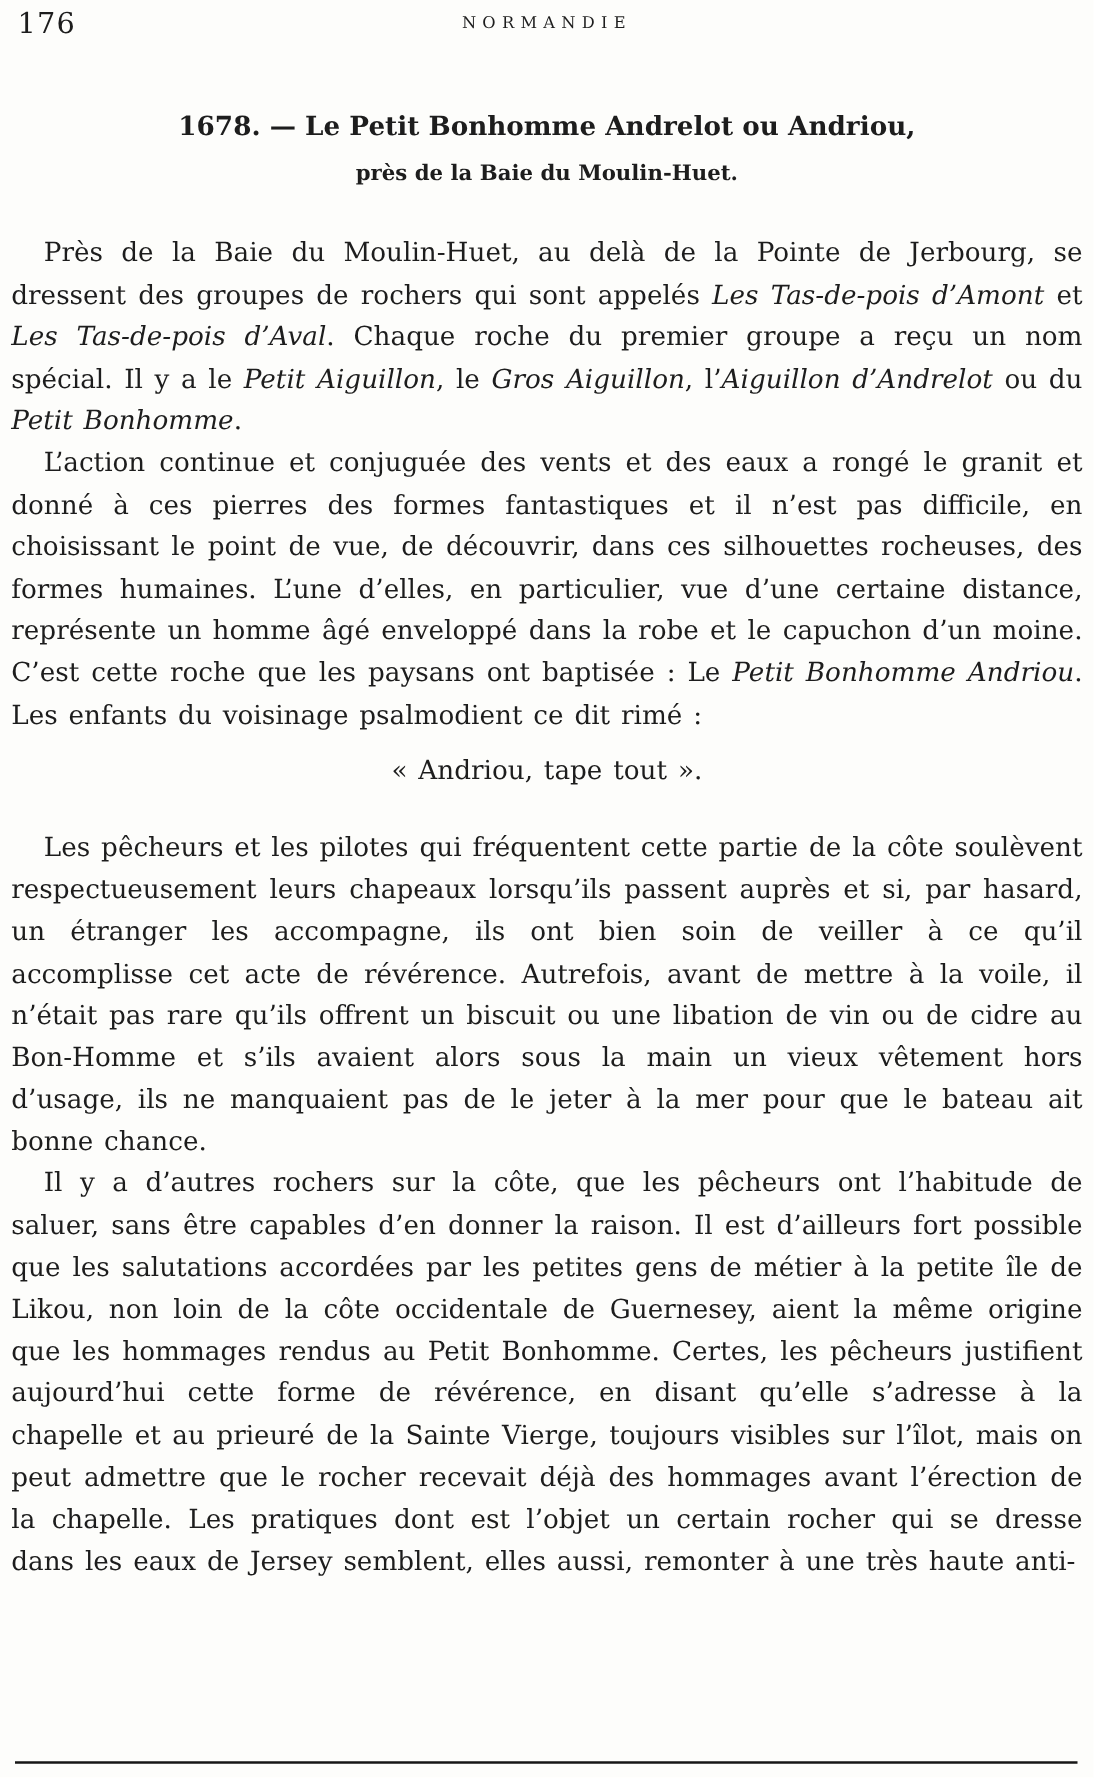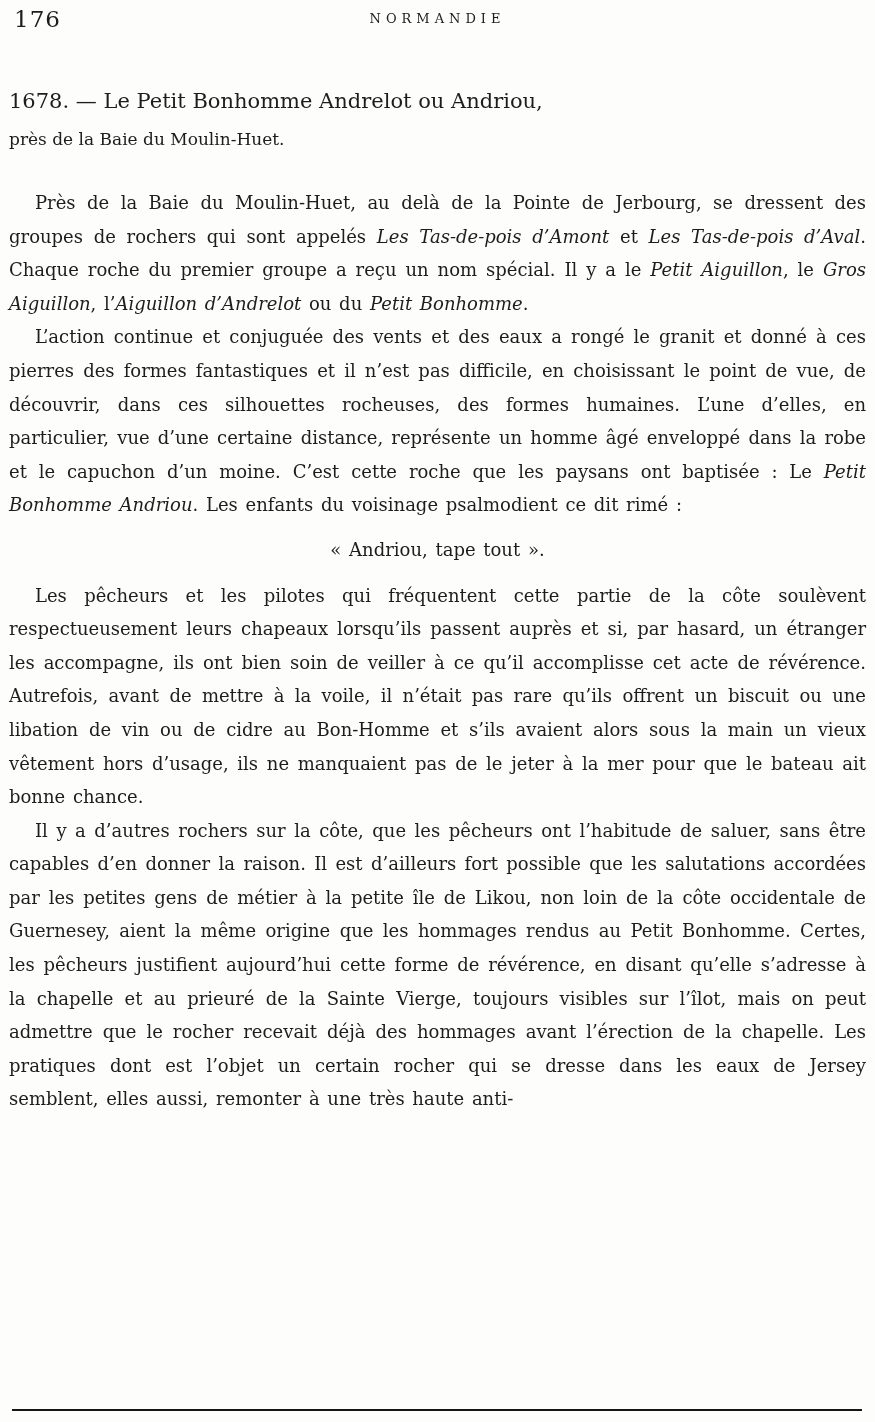--- a/index.html
+++ b/index.html
@@ -31,46 +31,46 @@
     letter-spacing: 1px;
   }
   .running-head {
     text-align: center;
     font-size: 13px;
     letter-spacing: 5px;
     padding-top: 3px;
   }
   .title {
     margin: 42px 0 0 0;
-    text-align: left;
-    font-weight: normal;
+    text-align: center;
+    font-weight: bold;
     font-size: 21px;
   }
   .title-line {
     display: block;
     line-height: 38px;
   }
   .title-line2 {
     font-size: 17px;
   }
   .body {
     margin-top: 28px;
-    font-size: 18px;
+    font-size: 21px;
     line-height: 33.6px;
     text-align: justify;
     word-spacing: 2px;
   }
   .body p {
     margin: 0;
     text-indent: 26px;
   }
   .body p.quote {
     text-align: center;
     text-indent: 0;
-    margin: 11px 0 12px 0;
+    margin: 11px 0 28px 0;
   }
   .italic {
     font-style: italic;
   }
   .edge-line {
     position: absolute;
     left: 12px;
     right: 13px;
     bottom: 11px;
     height: 2px;

